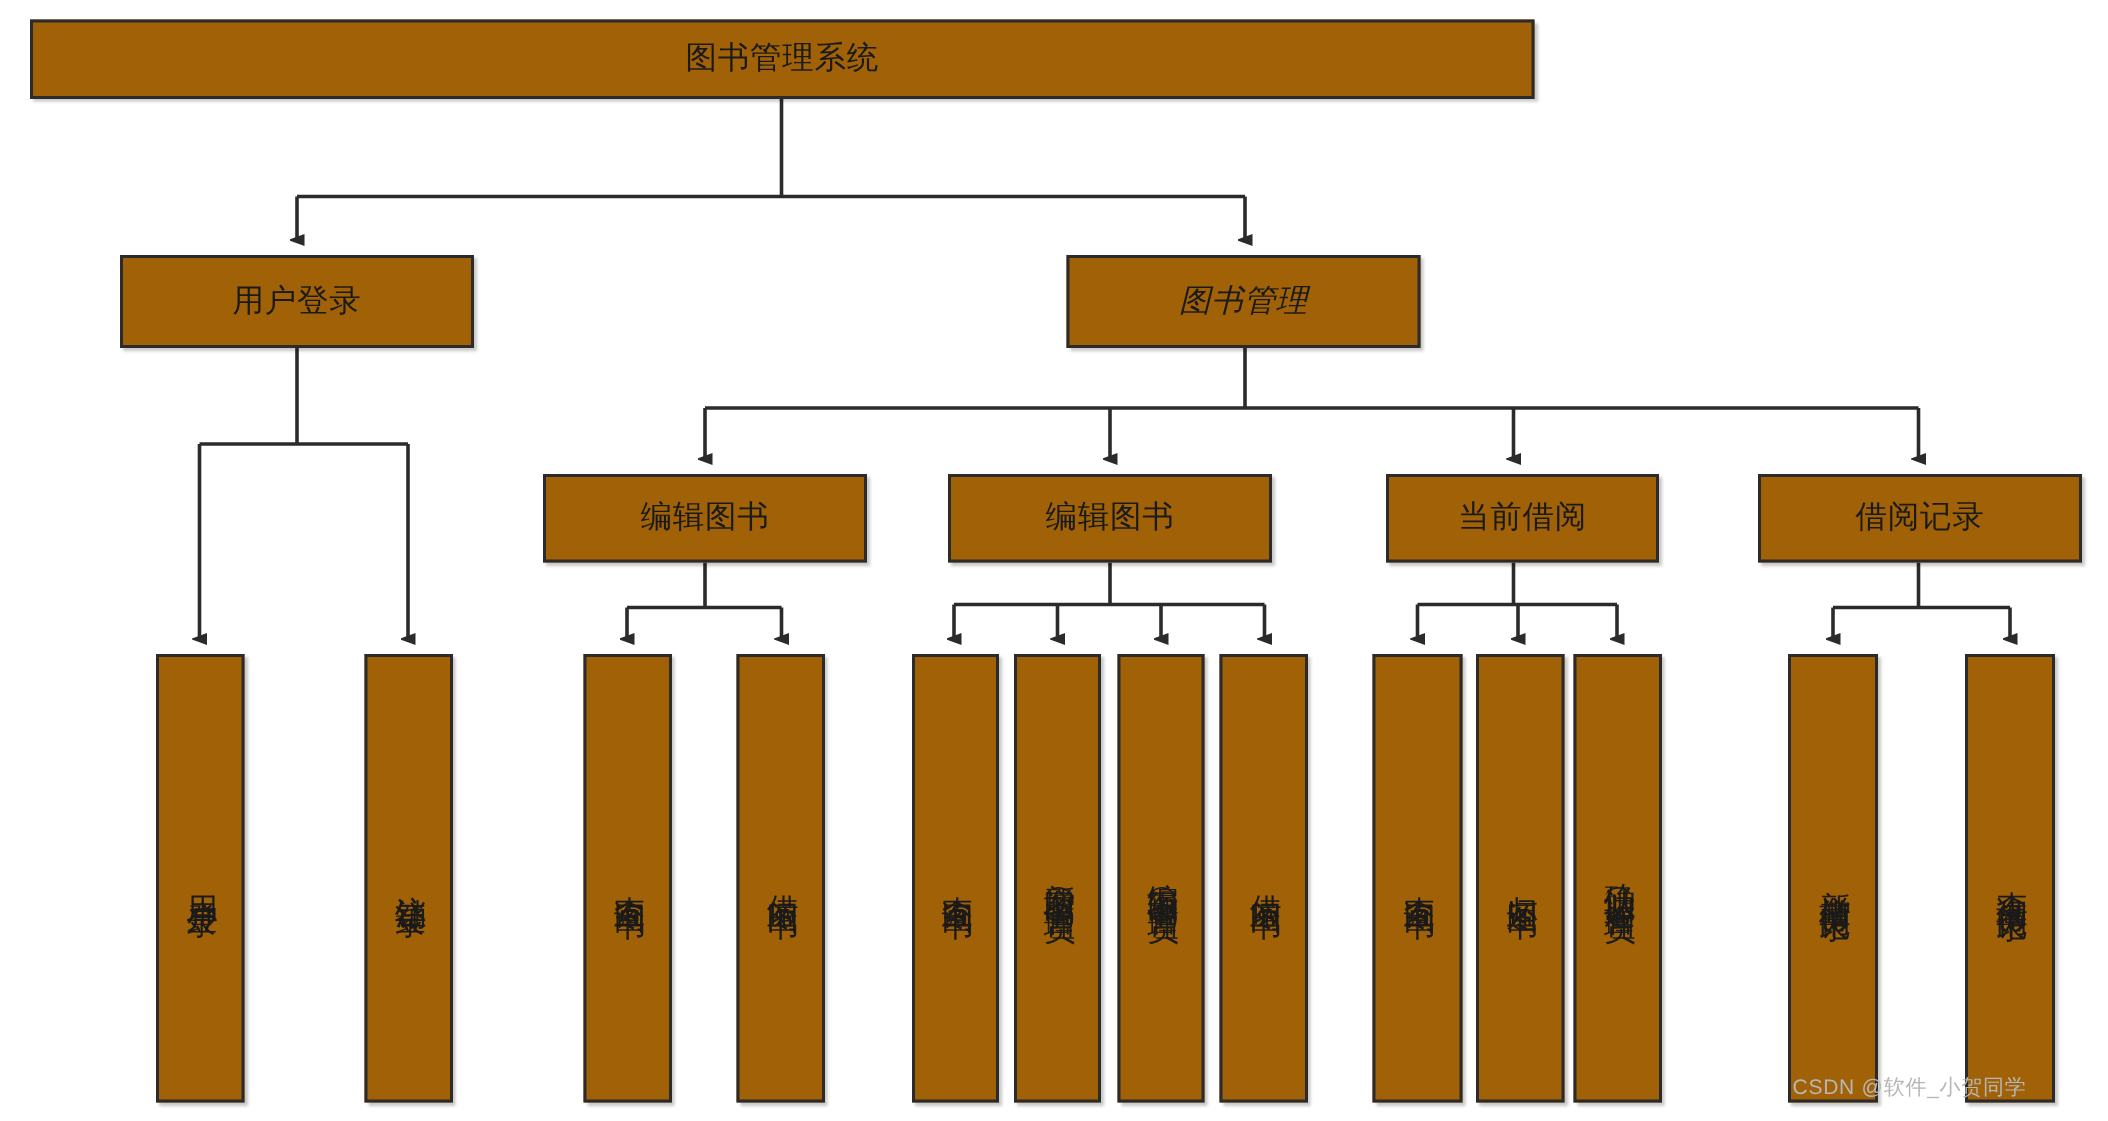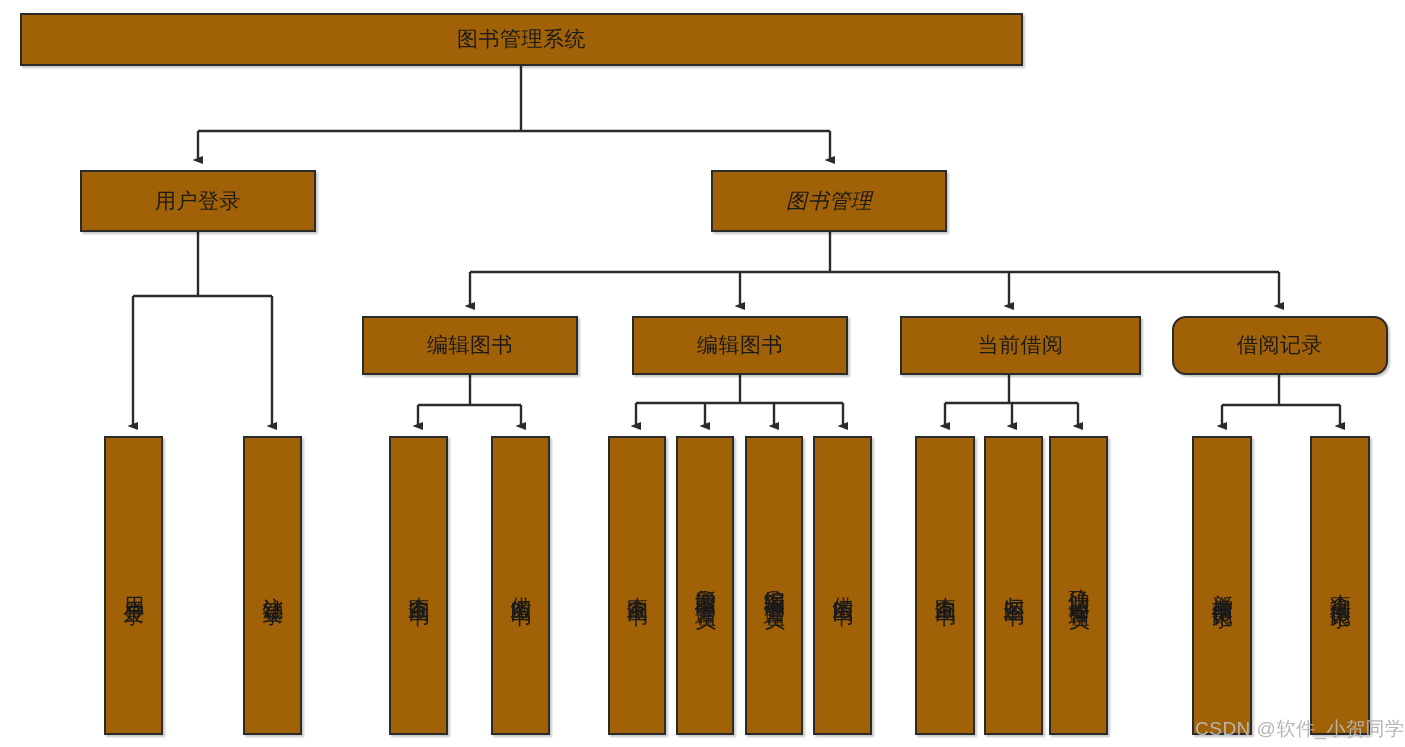--- a/index.html
+++ b/index.html
@@ -50,21 +50,21 @@
     writing-mode: vertical-rl;
     text-orientation: upright;
     font-size: 21px;
     line-height: 1.18;
     letter-spacing: 3px;
     max-height: 100%;
   }
   .watermark {
     position: absolute;
     color: #b6b6b6;
-    font-size: 19px;
+    font-size: 14px;
     white-space: nowrap;
     letter-spacing: 0.5px;
   }
 </style>
 </head>
 <body>
 
 <div id="canvas">
 
   <svg id="edges" viewBox="0 0 1405 747">
@@ -133,25 +133,25 @@
   </div>
 
   <div class="node horizontal" style="left:362px; top:316px; width:216px; height:59px;">
     <span class="label">编辑图书</span>
   </div>
 
   <div class="node horizontal" style="left:632px; top:316px; width:216px; height:59px;">
     <span class="label">编辑图书</span>
   </div>
 
-  <div class="node horizontal" style="left:900px; top:316px; width:241px; height:59px;">
+  <div class="node horizontal" style="left:924px; top:316px; width:182px; height:59px;">
     <span class="label">当前借阅</span>
   </div>
 
-  <div class="node horizontal" style="left:1172px; top:316px; width:216px; height:59px;border-radius:14px;">
+  <div class="node horizontal" style="left:1172px; top:316px; width:216px; height:59px;">
     <span class="label">借阅记录</span>
   </div>
 
   <div class="node vertical" style="left:104px; top:436px; width:59px; height:299px;">
     <span class="label">用户登录</span>
   </div>
 
   <div class="node vertical" style="left:243px; top:436px; width:59px; height:299px;">
     <span class="label">注销登录</span>
   </div>

